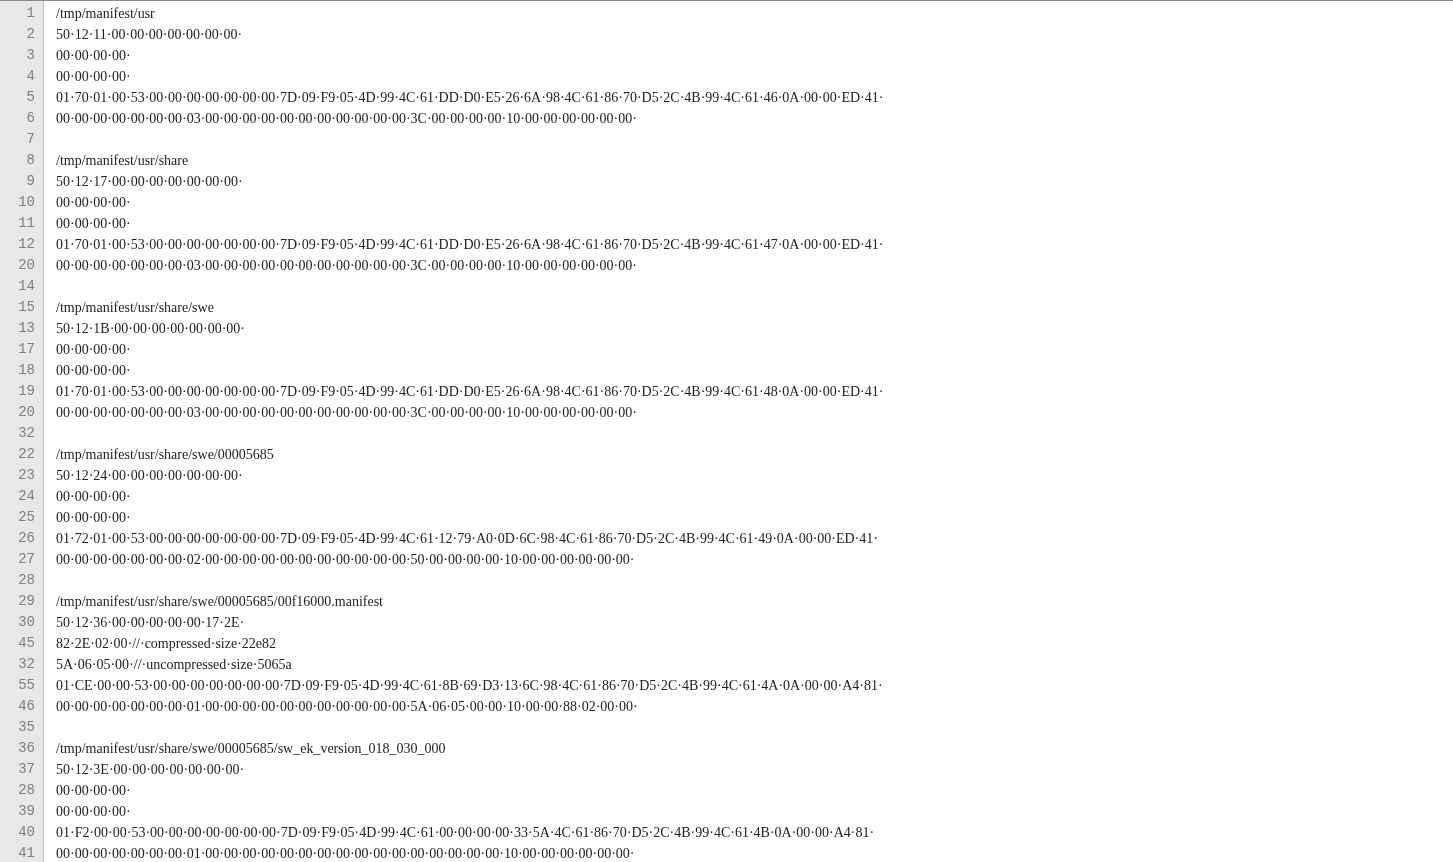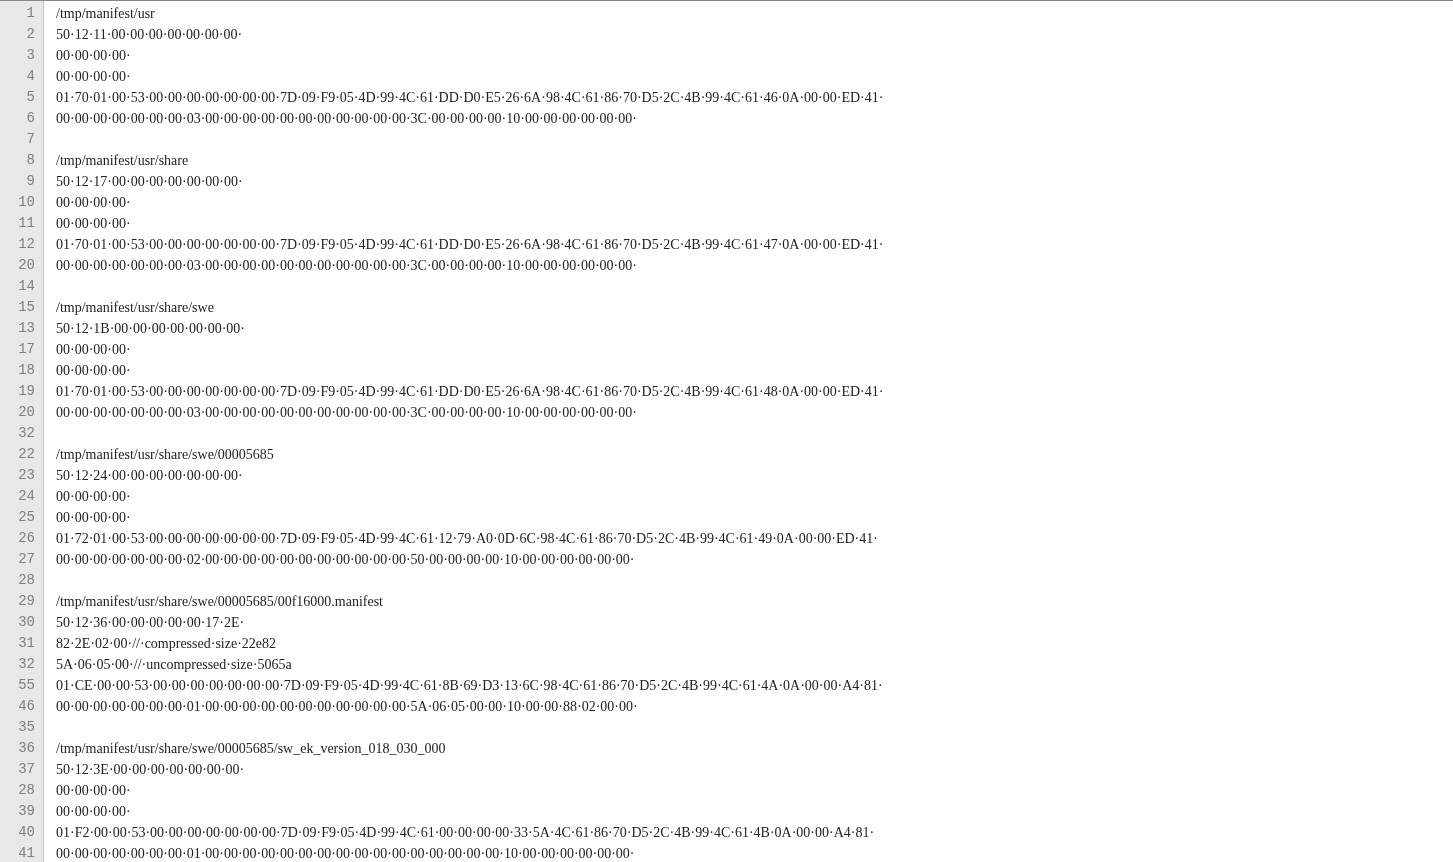--- a/index.html
+++ b/index.html
@@ -73,21 +73,21 @@
       <div class="gutter-line">32</div>
       <div class="gutter-line">22</div>
       <div class="gutter-line">23</div>
       <div class="gutter-line">24</div>
       <div class="gutter-line">25</div>
       <div class="gutter-line">26</div>
       <div class="gutter-line">27</div>
       <div class="gutter-line">28</div>
       <div class="gutter-line">29</div>
       <div class="gutter-line">30</div>
-      <div class="gutter-line">31</div>
+      <div class="gutter-line">45</div>
       <div class="gutter-line">32</div>
       <div class="gutter-line">55</div>
       <div class="gutter-line">46</div>
       <div class="gutter-line">35</div>
       <div class="gutter-line">36</div>
       <div class="gutter-line">37</div>
       <div class="gutter-line">28</div>
       <div class="gutter-line">39</div>
       <div class="gutter-line">40</div>
       <div class="gutter-line">41</div>

